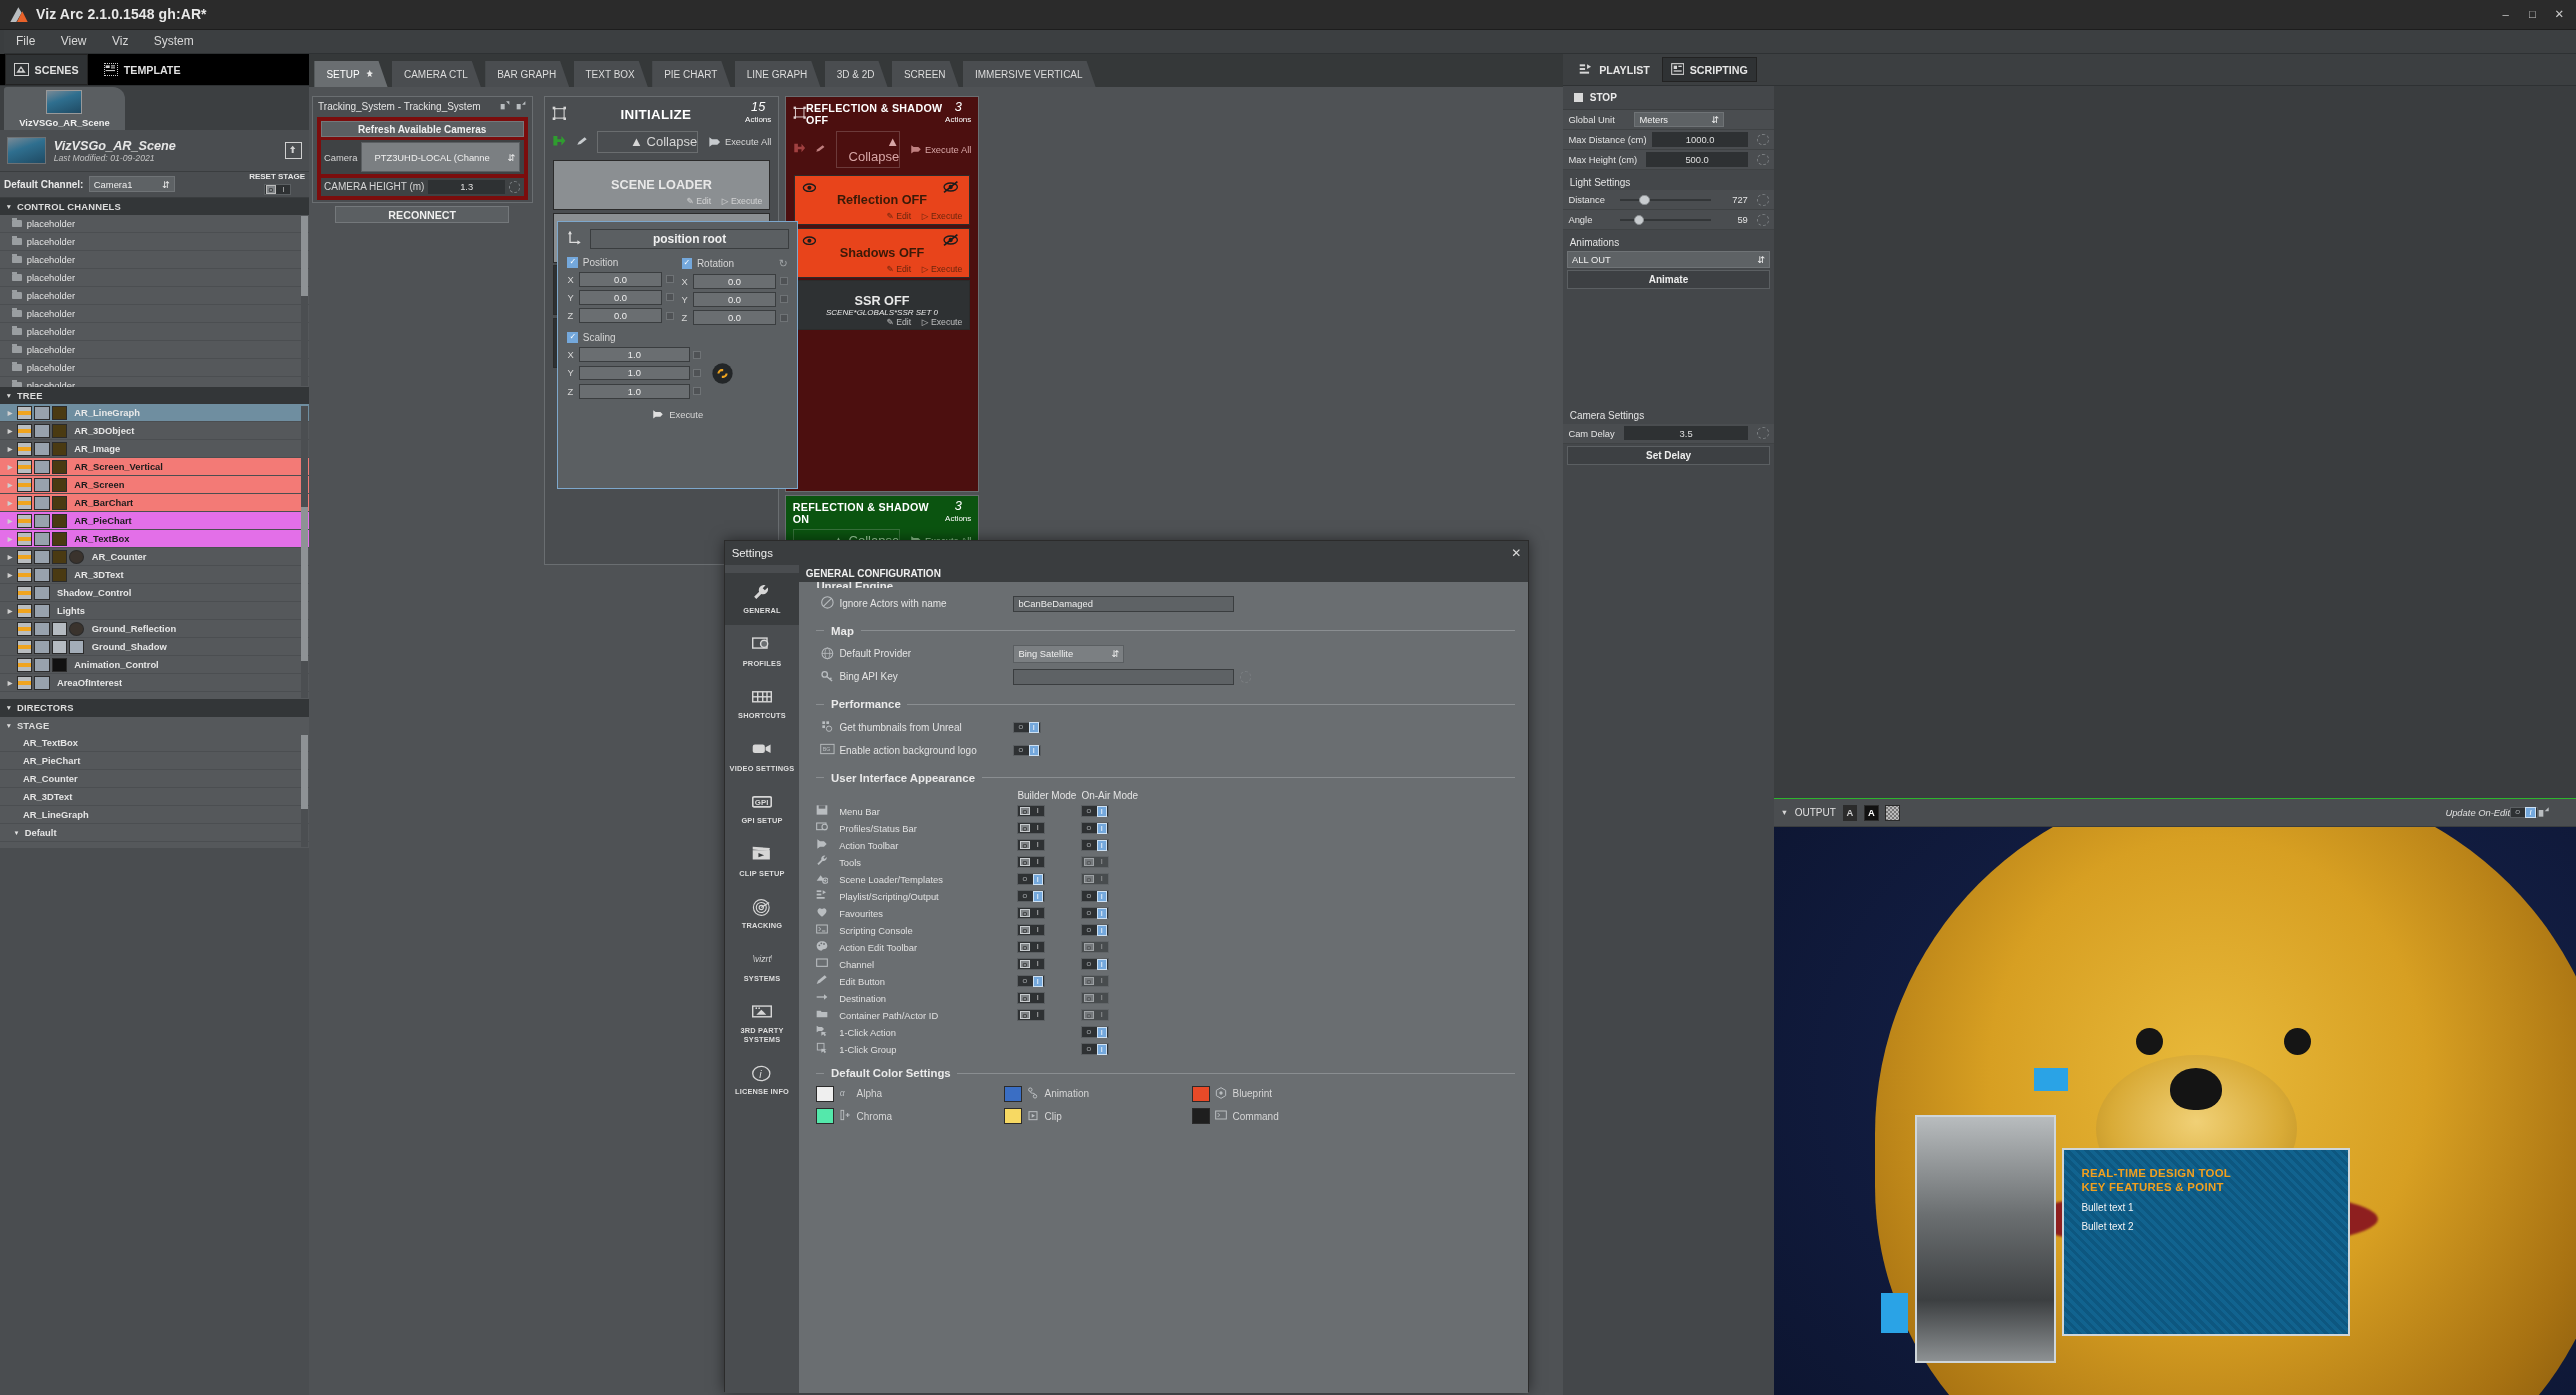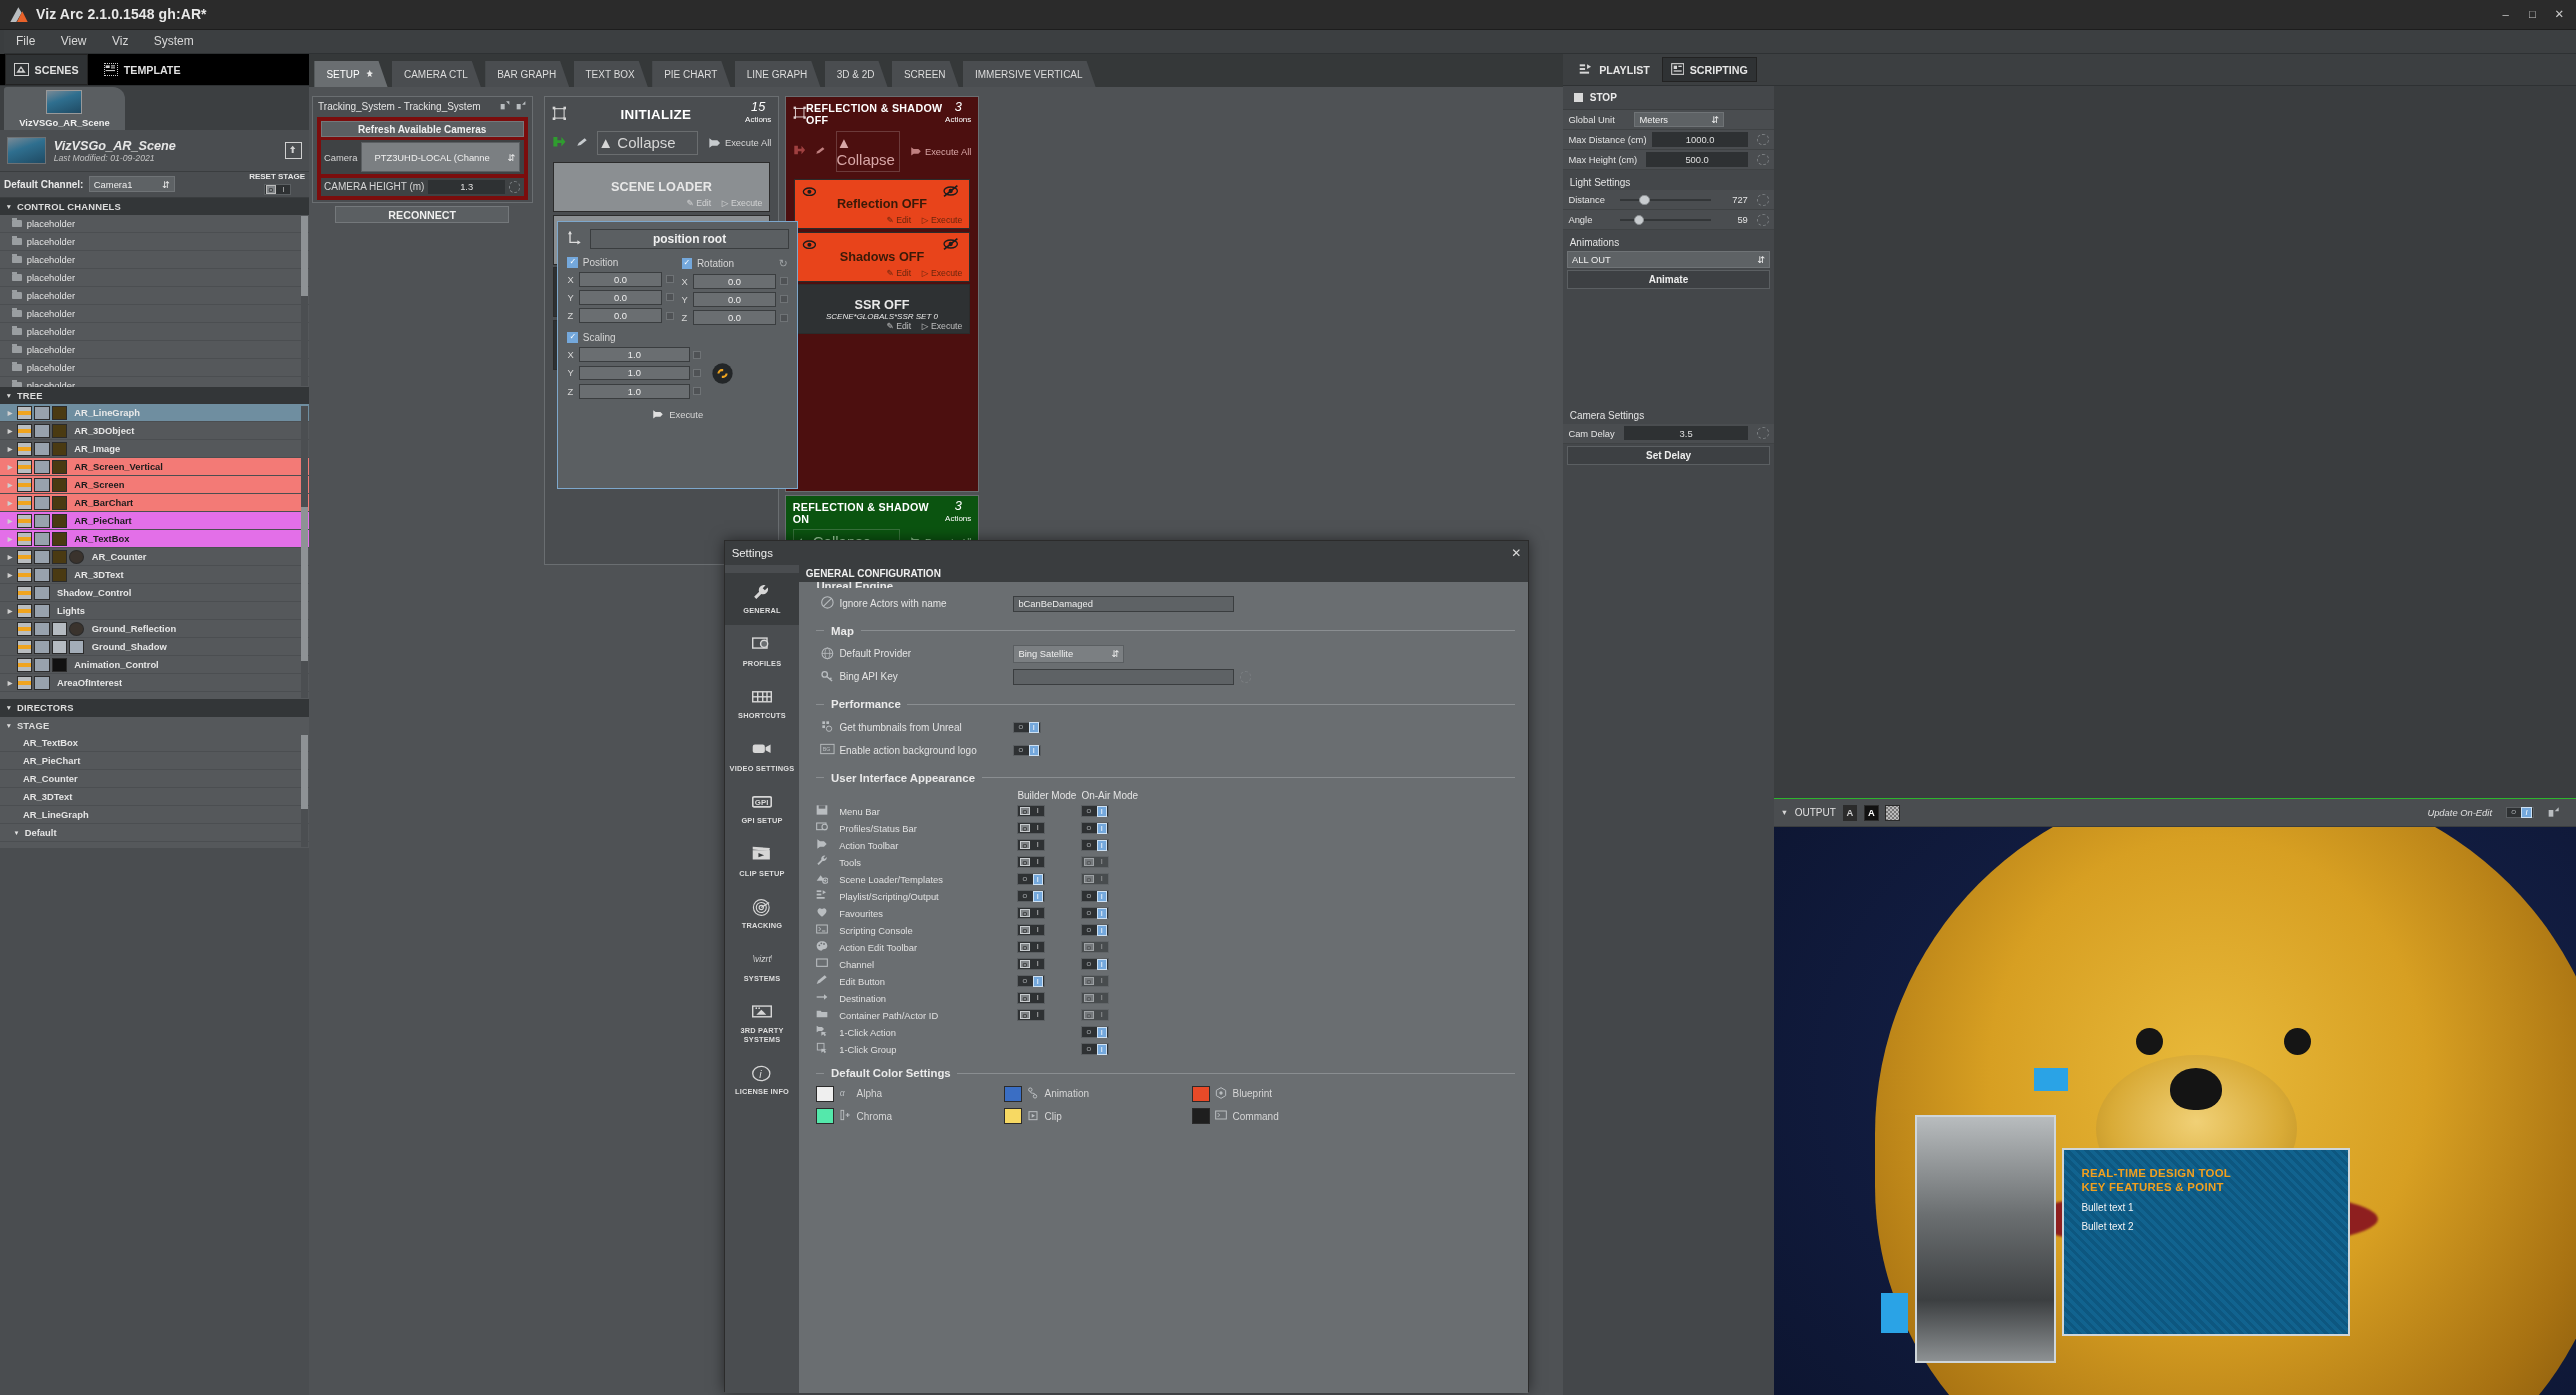--- a/index.html
+++ b/index.html
@@ -105,21 +105,21 @@
   .ws-title { font-size:10px; color:#e4e4e4; padding:2.7px 5.4px; display:flex; align-items:center; }
   .panel-inner-red { background:#7b0d0d; }
 
   .btn { background:#5b5f62; border:0.7px solid #74787b; color:#efefef; text-align:center; cursor:pointer;}
 
   .grp-head { display:flex; align-items:center; justify-content:space-between; padding:4px 6.7px; }
   .grp-name { font-size:13.4px; font-weight:bold; color:#fff; letter-spacing:0.3px;}
   .grp-count { font-size:12.7px; font-style:italic; color:#fff; text-align:center; line-height:12.7px;}
   .grp-count small { display:block; font-size:8px; font-style:normal;}
   .grp-toolbar { display:flex; align-items:center; gap:9.4px; padding:0 6.7px 4px 6.7px; font-size:9.4px;}
-  .collapse-btn { flex:1; text-align:left; padding:2.7px 0; border:0.7px solid rgba(255,255,255,.18); font-size:15px;}
+  .collapse-btn { flex:1; text-align:right; padding:2.7px 0; border:0.7px solid rgba(255,255,255,.18); font-size:13px;}
 
   .action-card { position:relative; margin:2.7px 4px; border:0.7px solid #2b2b2b; height:50px;
      display:flex; flex-direction:column; align-items:center; justify-content:center; cursor:pointer;}
   .ac-title { font-size:12.7px; font-weight:bold; }
   .ac-sub { font-size:8px; font-style:italic; }
   .ac-foot { position:absolute; bottom:2.7px; right:6.7px; font-size:8.7px; display:flex; gap:10.7px; opacity:.75;}
 
   
   .dlg { position:absolute; left:724px; top:540px; width:805px; height:852px;
      background:#6a6e71; border:0.7px solid #2b2b2b; box-shadow:0 0 13.4px rgba(0,0,0,.5); }
@@ -172,21 +172,21 @@
   .reset-ico { width:11.4px; height:11.4px; border:1.3px dashed #7a7e81; border-radius:50%;}
   .r-head { font-size:10px; color:#e4e4e4; padding:6.7px 0 2.7px 6.7px;}
   .slider { flex:1; height:2.7px; background:#333638; position:relative; margin:0 5.4px;}
   .sl-knob { position:absolute; top:-4px; width:10.7px; height:10.7px; border-radius:50%; background:#c8cccf; border:0.7px solid #8b8f92;}
   .r-btn { margin:2px 4px; height:19px; background:#3d4043; border:0.7px solid #5b5f62; display:flex; align-items:center; justify-content:center; font-size:10px; font-weight:bold; color:#eee; cursor:pointer;}
 
   
   .outbar { position:absolute; left:211px; top:744px; width:802px; height:28px; background:#4a4d50; display:flex; align-items:center; padding-left:6.7px; gap:6.7px; border-top:1.3px solid #2db52d;}
   .out-lbl { font-size:10px; color:#e0e0e0;}
   .out-ico { width:14.8px; height:16px; border:0.7px solid #2b2b2b; display:flex; align-items:center; justify-content:center; font-size:9.4px; font-weight:bold;}
-  .out-right { margin-left:auto; display:flex; align-items:center; gap:14px; padding-right:16px; font-size:9.4px; font-style:italic; color:#e0e0e0;}
+  .out-right { margin-left:auto; display:flex; align-items:center; gap:0; padding-right:26px; font-size:9.4px; font-style:italic; color:#e0e0e0;}
 
   
   .preview { position:absolute; left:211px; top:773px; width:802px; height:623px; overflow:hidden;
      background:radial-gradient(ellipse at 60% 40%, #1b2f66 0%, #121d42 45%, #0c142e 100%);}
   .bear { position:absolute; left:101px; top:-47px; width:738px; height:738px;
      background:radial-gradient(ellipse at 45% 40%, #e8b93a 0%, #d79f22 38%, #a87212 70%, #6d470a 100%);
      border-radius:48% 48% 45% 45%;}
   .bear-muzzle { position:absolute; left:322px; top:228px; width:201px; height:148px;
      background:radial-gradient(ellipse at 50% 45%, #f0d076 0%, #d9ab37 60%, #b5861c 100%); border-radius:50%;}
   .bear-nose { position:absolute; left:396px; top:241px; width:52px; height:42px; background:#141414; border-radius:50% 50% 45% 45%;}

